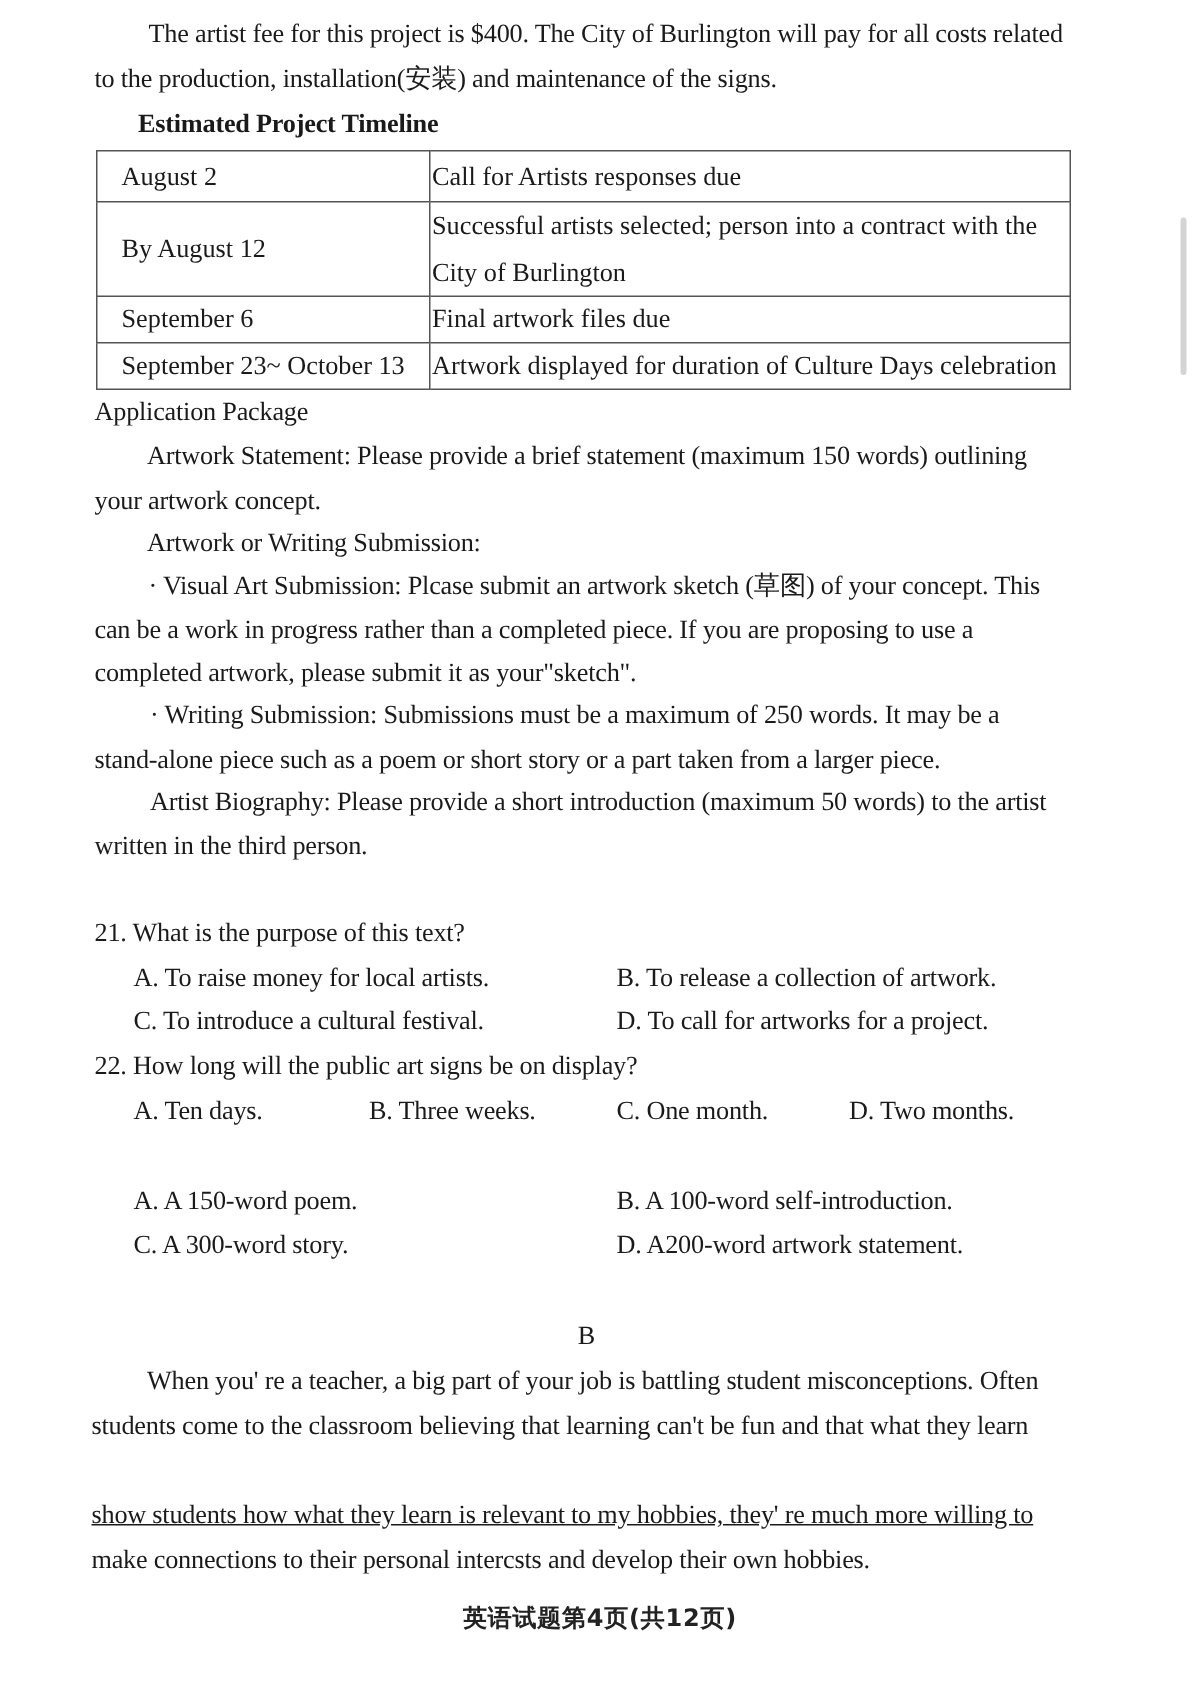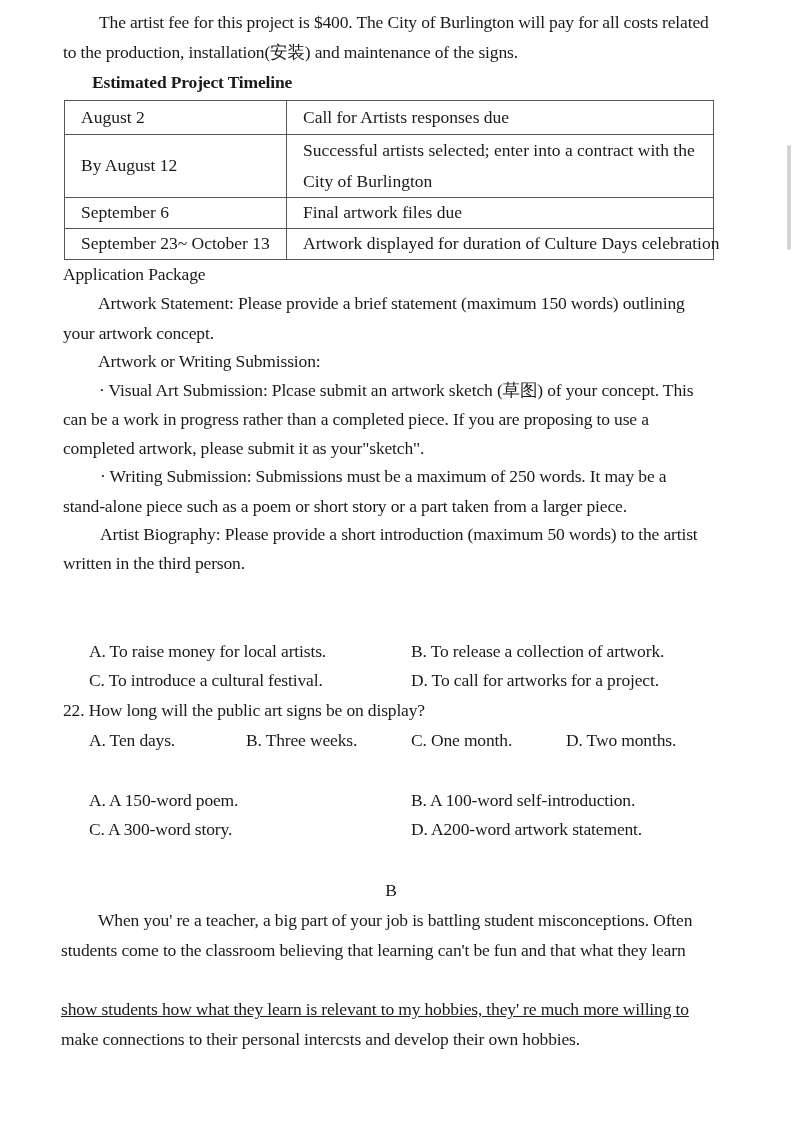--- a/index.html
+++ b/index.html
@@ -50,21 +50,21 @@
       font-family: Liberation Serif, serif;
     }
     .timeline-table td.date-cell {
       width: 205px;
     }
     .timeline-table tr.r1 td { height: 33px; }
     .timeline-table tr.r2 td { height: 58px; }
     .timeline-table tr.r3 td { height: 30px; }
     .timeline-table tr.r4 td { height: 30px; }
     .timeline-table td.event-cell {
-      padding-left: 16px;
+      padding-left: 1px;
     }
     .two-line {
       display: block;
       line-height: 31px;
     }
     .overflow-text {
       position: relative;
       z-index: 2;
     }
     
@@ -108,21 +108,21 @@
 
   <table class="timeline-table">
     <tbody>
         <tr class="r1">
       <td class="date-cell">August 2</td>
       <td class="event-cell">Call for Artists responses due</td>
     </tr>
     <tr class="r2">
       <td class="date-cell">By August 12</td>
       <td class="event-cell">
-        <span class="two-line" style="overflow:hidden; width:412px;">Successful artists selected; enter into a contract with the</span>
+        <span class="two-line" style="overflow:hidden; width:412px;">Successful artists selected; person into a contract with the</span>
         <span class="two-line">City of Burlington</span>
       </td>
     </tr>
     <tr class="r3">
       <td class="date-cell">September 6</td>
       <td class="event-cell">Final artwork files due</td>
     </tr>
     <tr class="r4">
       <td class="date-cell">September 23~ October 13</td>
       <td class="event-cell">
@@ -139,20 +139,21 @@
   <div class="line" style="left:63px; top:325px;">your artwork concept.</div>
   <div class="line" style="left:98px; top:353px;">Artwork or Writing Submission:</div>
   <div class="line" style="left:99px; top:382px;">· Visual Art Submission: Plcase submit an artwork sketch (草图) of your concept. This</div>
   <div class="line" style="left:63px; top:411px;">can be a work in progress rather than a completed piece. If you are proposing to use a</div>
   <div class="line" style="left:63px; top:440px;">completed artwork, please submit it as your"sketch".</div>
   <div class="line" style="left:100px; top:468px;">· Writing Submission: Submissions must be a maximum of 250 words. It may be a</div>
   <div class="line" style="left:63px; top:498px;">stand-alone piece such as a poem or short story or a part taken from a larger piece.</div>
   <div class="line" style="left:100px; top:526px;">Artist Biography: Please provide a short introduction (maximum 50 words) to the artist</div>
   <div class="line" style="left:63px; top:555px;">written in the third person.</div>
 
+  <div class="line" style="left:63px; top:613px;">21. What is the purpose of this text?</div>
   <div class="line" style="left:411px; top:643px;">B. To release a collection of artwork.</div>
   <div class="line" style="left:89px; top:643px;">A. To raise money for local artists.</div>
   <div class="line" style="left:89px; top:672px;">C. To introduce a cultural festival.</div>
   <div class="line" style="left:411px; top:672px;">D. To call for artworks for a project.</div>
 
   <div class="line" style="left:63px; top:702px;">22. How long will the public art signs be on display?</div>
   <div class="line" style="left:89px; top:732px;">A. Ten days.</div>
   <div class="line" style="left:246px; top:732px;">B. Three weeks.</div>
   <div class="line" style="left:411px; top:732px;">C. One month.</div>
   <div class="line" style="left:566px; top:732px;">D. Two months.</div>
@@ -161,14 +162,15 @@
   <div class="line" style="left:411px; top:792px;">B. A 100-word self-introduction.</div>
   <div class="line" style="left:89px; top:821px;">C. A 300-word story.</div>
   <div class="line" style="left:411px; top:821px;">D. A200-word artwork statement.</div>
 
   <div class="section-letter">B</div>
   <div class="line" style="left:98px; top:912px;">When you' re a teacher, a big part of your job is battling student misconceptions. Often</div>
   <div class="line" style="left:61px; top:942px;">students come to the classroom believing that learning can't be fun and that what they learn</div>
   <div class="line" style="left:61px; top:1001px;text-decoration:underline;">show students how what they learn is relevant to my hobbies, they' re much more willing to</div>
   <div class="line" style="left:61px; top:1031px;">make connections to their personal intercsts and develop their own hobbies.</div>
 
+  <div class="footer">英语试题第4页(共12页)</div>
 
 </div>
 
 </body></html>

